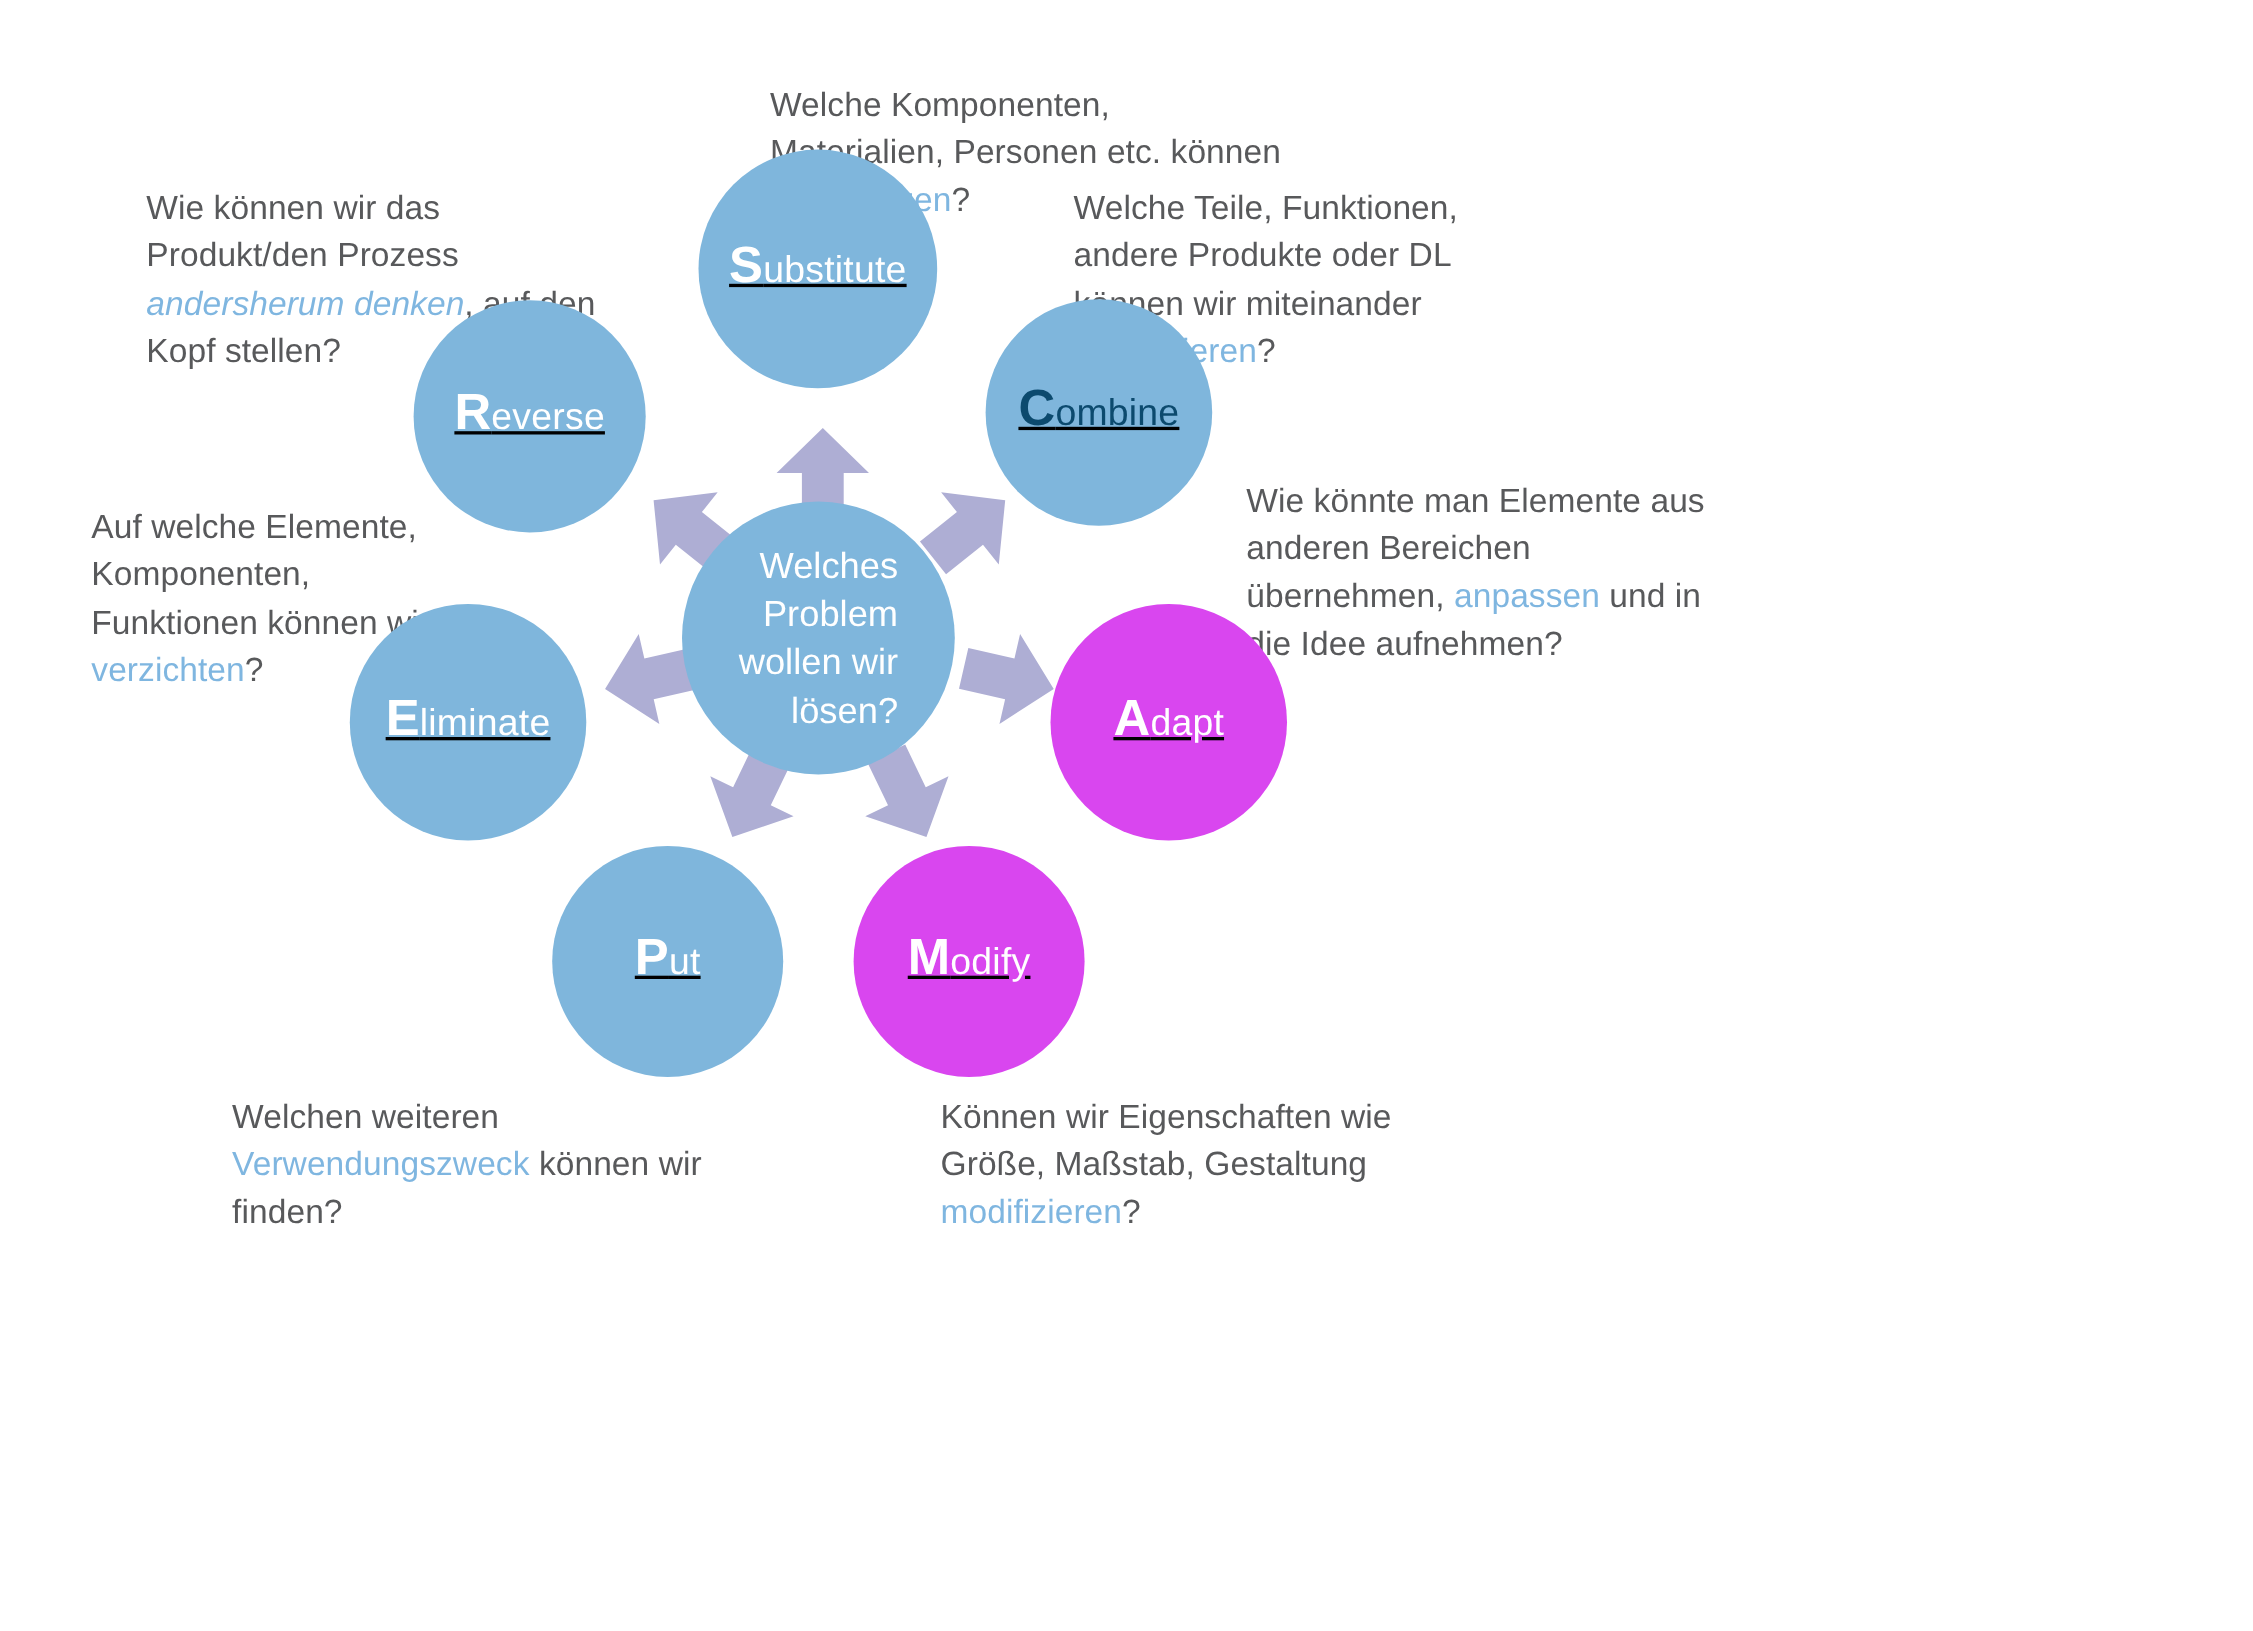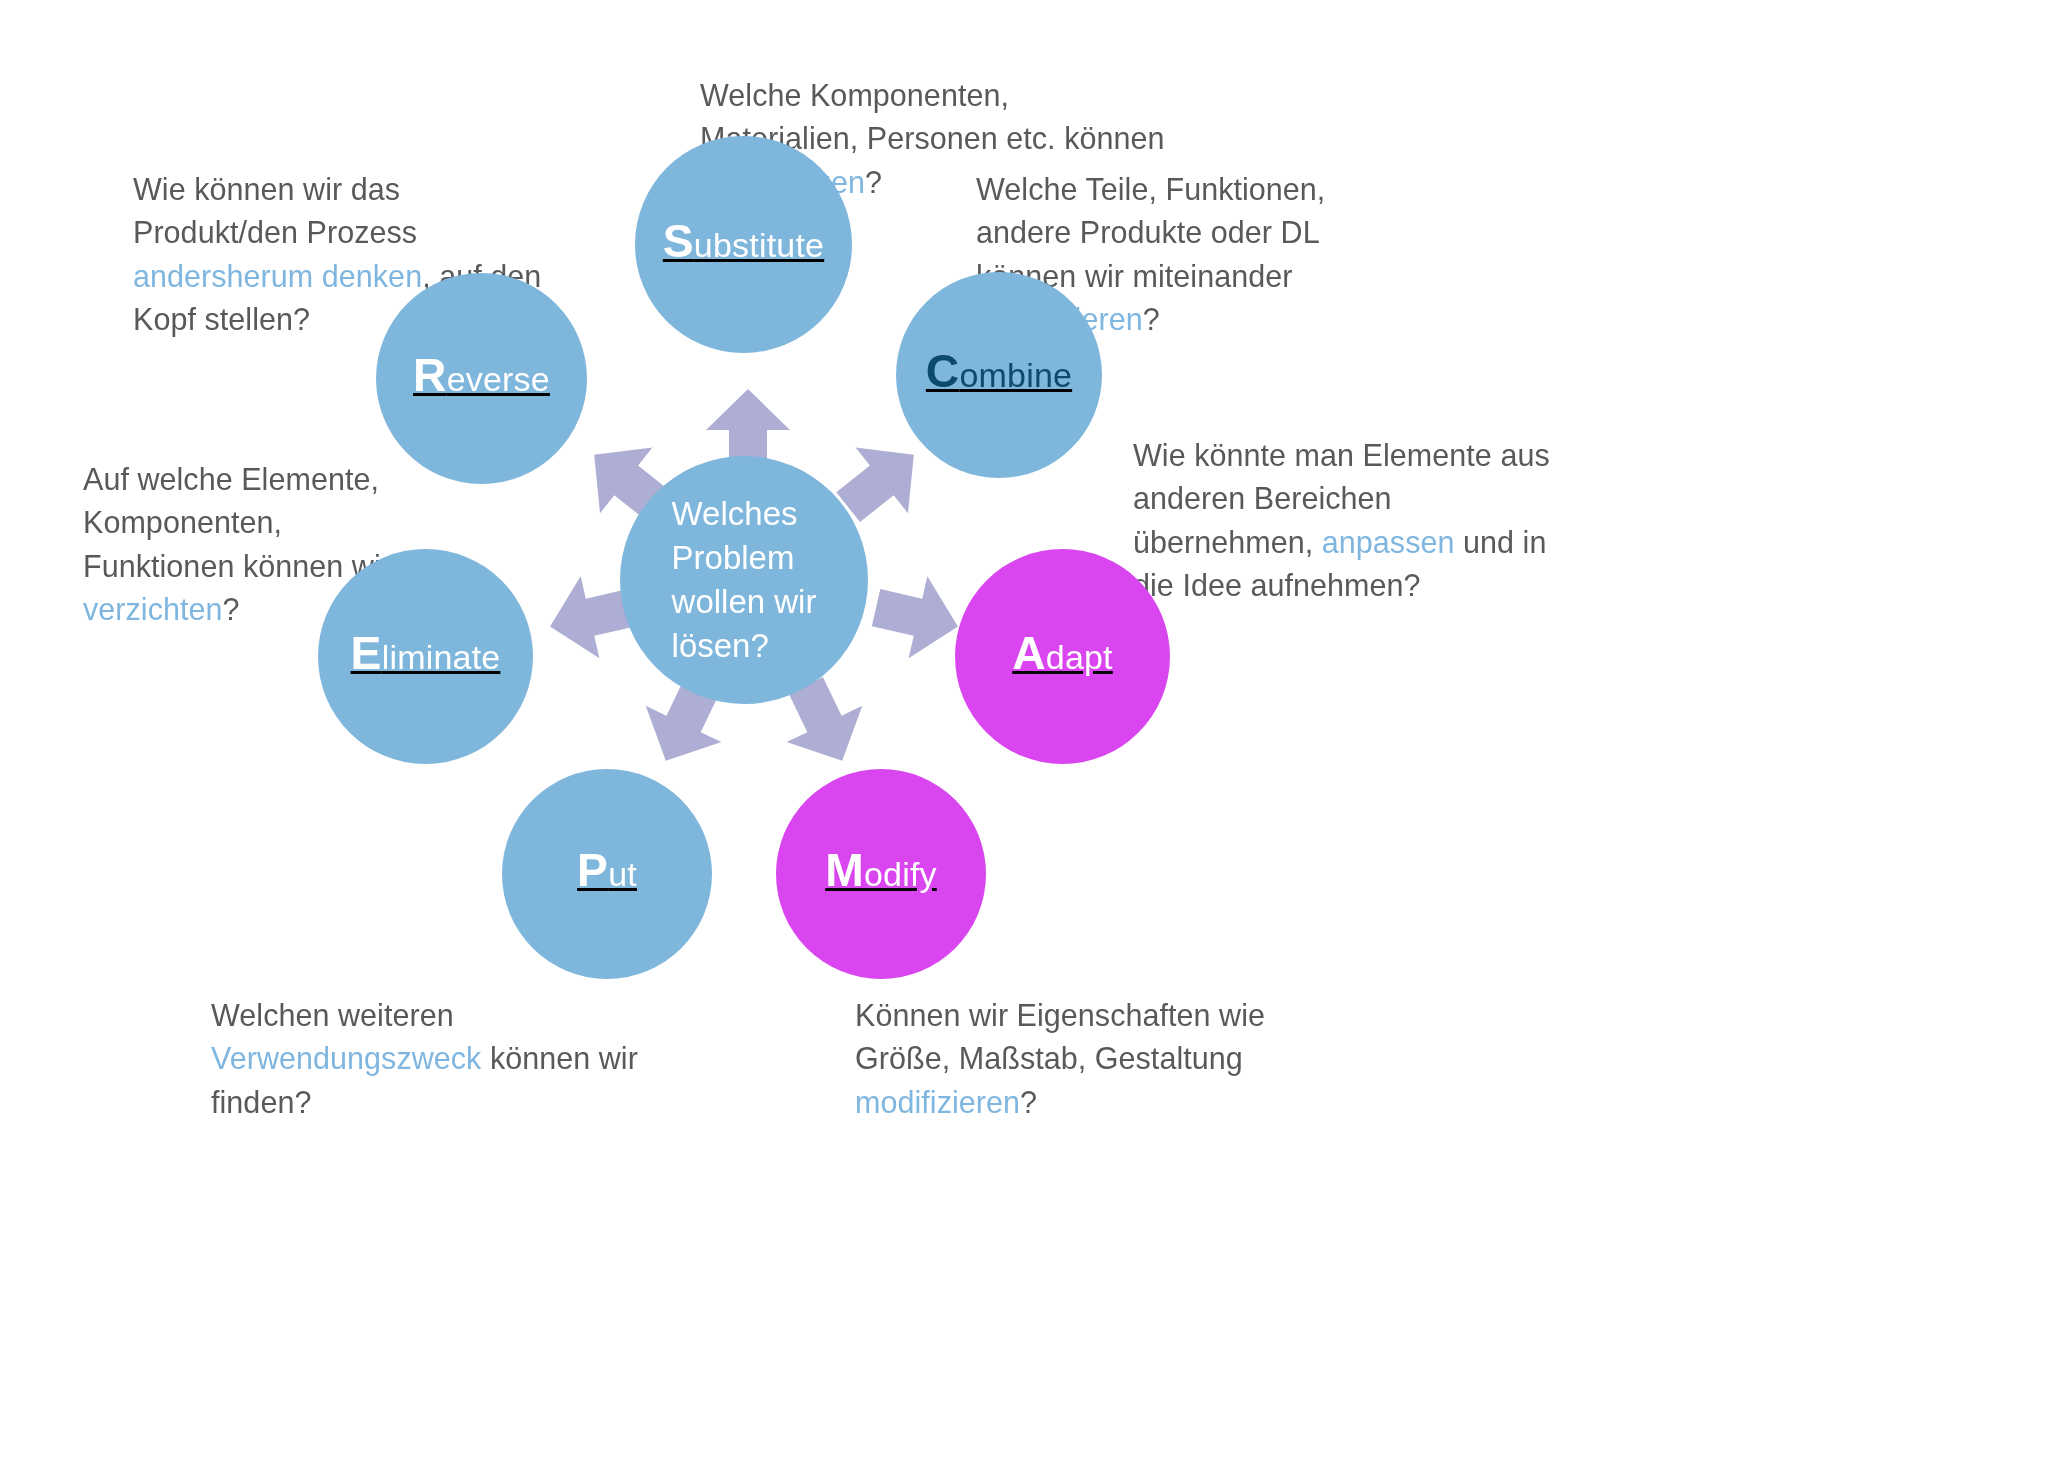--- a/index.html
+++ b/index.html
@@ -44,21 +44,21 @@
     vertical-align: baseline;
   }
 
   .center-circle {
     position: absolute;
     border-radius: 50%;
     background: var(--circle-blue, #7fb6dc);
     display: flex;
     align-items: center;
     justify-content: center;
-    text-align: left;
+    text-align: right;
   }
   .center-text {
     color: #ffffff;
     font-weight: 300;
     font-size: 33px;
     line-height: 1.33;
     white-space: pre-line;
   }
 
   
@@ -84,21 +84,21 @@
 </head>
 <body>
 
 <div id="stage" style="background: rgb(255, 255, 255);">
 
   <div class="caption" style="left: 700px; top: 74px; width: 470px; color: rgb(88, 89, 91);">
     <span>Welche Komponenten, Materialien, Personen etc. können wir </span><span class="hl" style="color: rgb(127, 182, 224);">ersetzen</span><span>?</span>
   </div>
 
   <div class="caption" style="left: 133px; top: 168px; width: 425px; color: rgb(88, 89, 91);">
-    <span>Wie können wir das Produkt/den Prozess </span><span class="hl" style="color: rgb(127, 182, 224);">andersherum denken</span><span>, auf den Kopf stellen?</span>
+    <span>Wie können wir das Produkt/den Prozess </span><span class="hl" style="color: rgb(127, 182, 224); font-style: italic;">andersherum denken</span><span>, auf den Kopf stellen?</span>
   </div>
 
   <div class="caption" style="left: 976px; top: 168px; width: 420px; color: rgb(88, 89, 91);">
     <span>Welche Teile, Funktionen, andere Produkte oder DL können wir miteinander </span><span class="hl" style="color: rgb(127, 182, 224);">kombinieren</span><span>?</span>
   </div>
 
   <div class="caption" style="left: 83px; top: 458px; width: 355px; color: rgb(88, 89, 91);">
     <span>Auf welche Elemente, Komponenten, Funktionen können wir </span><span class="hl" style="color: rgb(127, 182, 224);">verzichten</span><span>?</span>
   </div>
 

